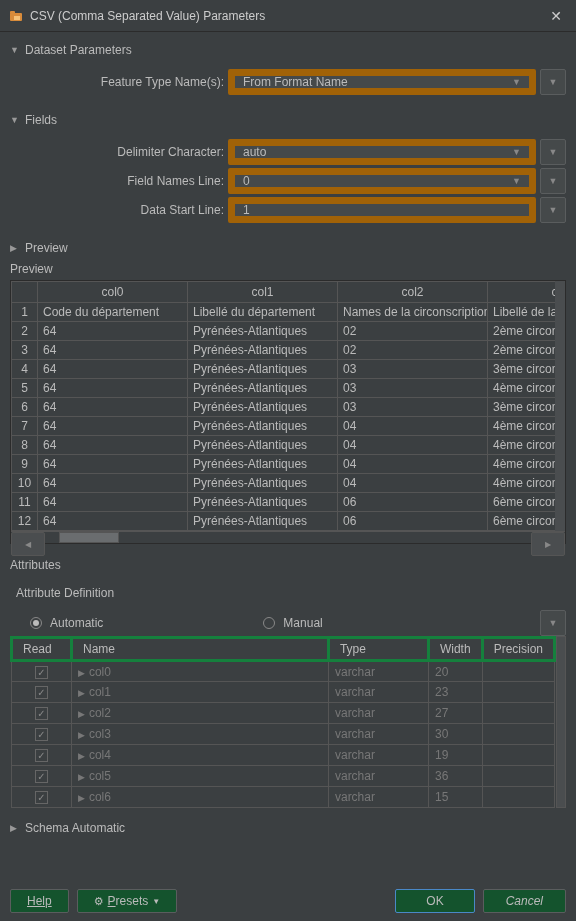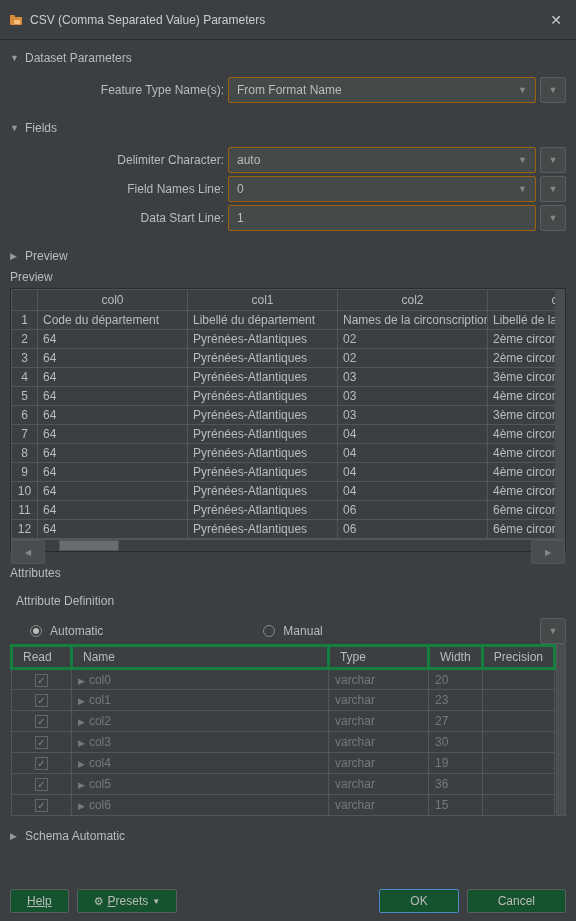--- a/index.html
+++ b/index.html
@@ -7,21 +7,21 @@
   background: #3b3f41;
   color: #bbbbbb;
   font-family: "Segoe UI", Tahoma, sans-serif;
   font-size: 12px;
   width: 576px;
   height: 921px;
   overflow: hidden;
 }
 .titlebar {
   background: #3b3f41;
-  height: 40px;
+  height: 32px;
   display: flex;
   align-items: center;
   padding: 0 8px;
   border-bottom: 1px solid #2b2b2b;
 }
 .titlebar .icon { width: 16px; height: 16px; margin-right: 6px; display: flex; align-items: center; justify-content: center; }
 .titlebar .title { flex: 1; color: #ccc; font-size: 12px; }
 .titlebar .close { color: #ccc; font-size: 14px; cursor: pointer; padding: 2px 6px; }
 
 .content { padding: 6px 10px 0 10px; display: flex; flex-direction: column; height: calc(921px - 28px - 40px); overflow: hidden;}
@@ -47,21 +47,21 @@
   padding-right: 4px;
   font-size: 12px;
 }
 .form-row .field {
   flex: 1;
   display: flex;
   gap: 4px;
 }
 .select, .textinput {
   background: #45494a;
-  border: 1px solid #a16207;
+  border: 7px solid #a16207;
   color: #bbb;
   font-size: 12px;
   padding: 4px 8px;
   border-radius: 2px;
   height: 26px;
   flex: 1;
   display: flex;
   align-items: center;
   justify-content: space-between;
   cursor: pointer;
@@ -497,16 +497,16 @@
     </div>
   <div class="btn">
     <span class="gear">⚙</span>
     <span><span class="under">P</span><span id="presets-rest">resets</span></span>
     <span class="chev" style="font-size:8px;">▼</span>
   </div>
   <div class="spacer"></div>
   <div class="btn primary" style="padding:4px 30px;">
       <span>OK</span>
     </div>
-  <div class="btn" style="padding:4px 30px;">
+  <div class="btn" style="padding:4px 22px;font-style:italic;">
       <span>Cancel</span>
     </div>
 </div>
 
 </body></html>

